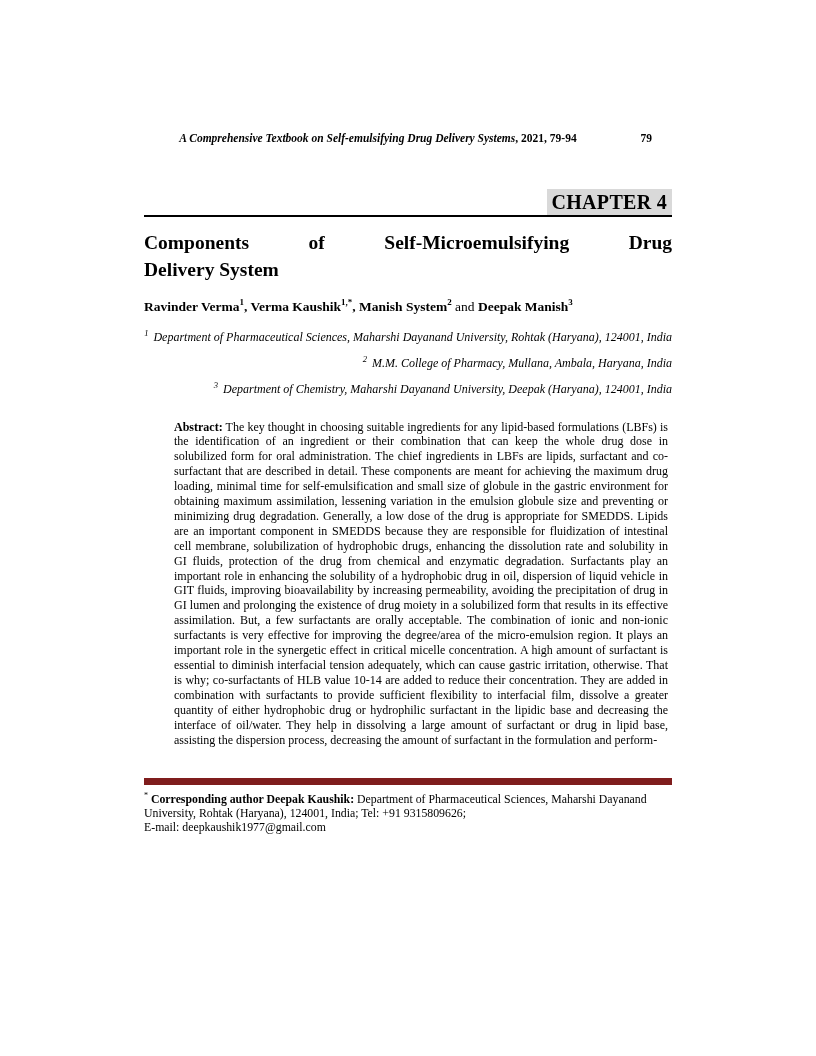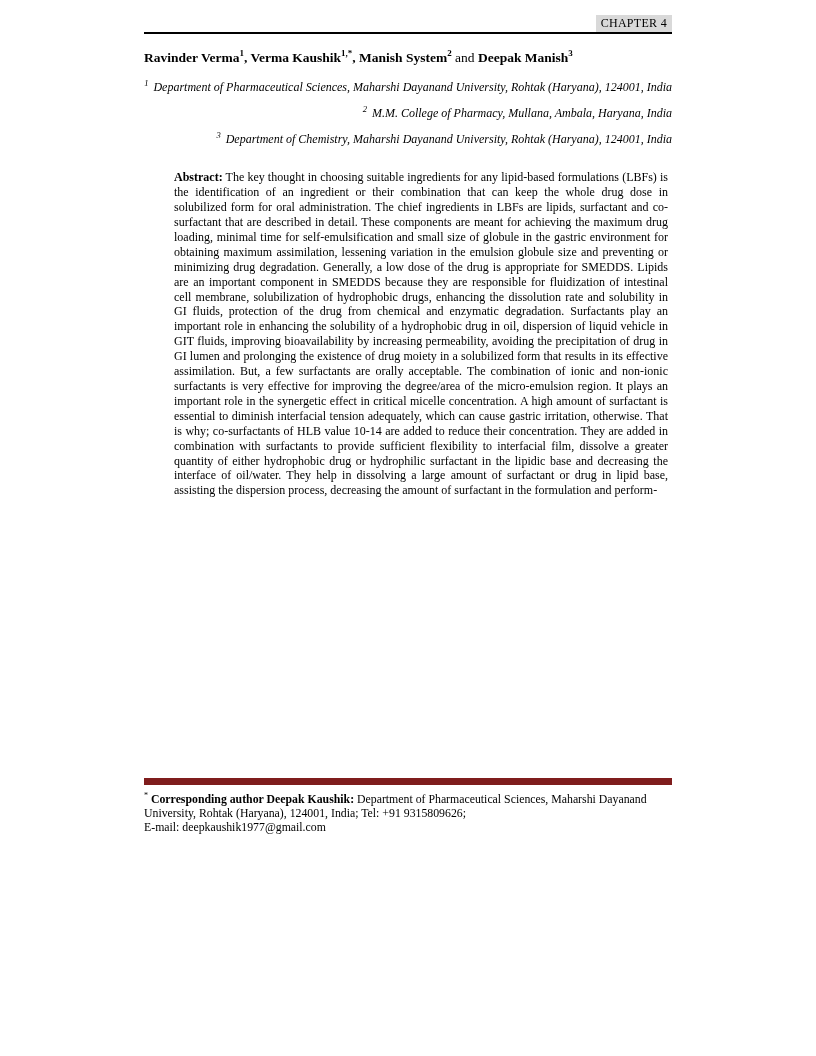--- a/index.html
+++ b/index.html
@@ -30,25 +30,26 @@
   .rh-title { font-style: italic; }
   .rh-page { width: 60px; text-align: right; padding-right: 20px; }
   
   .chapter-row {
     margin-top: 13px;
     border-bottom: 2px solid #000;
     text-align: right;
   }
   .chapter-badge {
     display: inline-block;
-    font-size: 12px;
-    font-weight: normal;
+    font-size: 20px;
+    font-weight: bold;
     line-height: 1.15;
     padding: 2px 5px 1px 5px;
     letter-spacing: 0.3px;
+    margin-top: 32px;
   }
   
   .article-title {
     margin-top: 13px;
     font-size: 19.5px;
     font-weight: bold;
     line-height: 26.5px;
   }
   .title-line1 { text-align: justify; text-align-last: justify; }
   
@@ -95,32 +96,40 @@
     font-weight: bold;
     font-size: 11.5px;
     line-height: 13.5px;
   }
 </style>
 </head>
 <body>
 
 <div class="content">
 
+  <div class="running-head">
+    <span class="rh-text"><span class="rh-title">A Comprehensive Textbook on Self-emulsifying Drug Delivery Systems</span><span>, 2021, 79-94</span></span>
+    <span class="rh-page">79</span>
+  </div>
 
   <div class="chapter-row">
     <span class="chapter-badge" id="chapter-badge" style="background: rgb(217, 217, 217);">CHAPTER 4</span>
   </div>
 
+  <h1 class="article-title">
+    <div class="title-line1">Components of Self-Microemulsifying Drug</div>
+    <div class="title-line2">Delivery System</div>
+  </h1>
 
   <div class="authors"><span>Ravinder Verma</span><sup>1</sup><span>, </span><span>Verma Kaushik</span><sup>1,*</sup><span>, </span><span>Manish System</span><sup>2</sup><span class="sep-and"> and </span><span>Deepak Manish</span><sup>3</sup></div>
 
   <div class="affiliations">
     <div class="affiliation"><sup>1</sup> <span>Department of Pharmaceutical Sciences, Maharshi Dayanand University, Rohtak (Haryana), 124001, India</span></div>
     <div class="affiliation"><sup>2</sup> <span>M.M. College of Pharmacy, Mullana, Ambala, Haryana, India</span></div>
-    <div class="affiliation"><sup>3</sup> <span>Department of Chemistry, Maharshi Dayanand University, Rohtak (Haryana), 124001, India</span></div>
+    <div class="affiliation"><sup>3</sup> <span>Department of Chemistry, Maharshi Dayanand University, Deepak (Haryana), 124001, India</span></div>
   </div>
 
   <p class="abstract"><span class="abstract-label">Abstract:</span> <span>The key thought in choosing suitable ingredients for any lipid-based formulations (LBFs) is the identification of an ingredient or their combination that can keep the whole drug dose in solubilized form for oral administration. The chief ingredients in LBFs are lipids, surfactant and co-surfactant that are described in detail. These components are meant for achieving the maximum drug loading, minimal time for self-emulsification and small size of globule in the gastric environment for obtaining maximum assimilation, lessening variation in the emulsion globule size and preventing or minimizing drug degradation. Generally, a low dose of the drug is appropriate for SMEDDS. Lipids are an important component in SMEDDS because they are responsible for fluidization of intestinal cell membrane, solubilization of hydrophobic drugs, enhancing the dissolution rate and solubility in GI fluids, protection of the drug from chemical and enzymatic degradation. Surfactants play an important role in enhancing the solubility of a hydrophobic drug in oil, dispersion of liquid vehicle in GIT fluids, improving bioavailability by increasing permeability, avoiding the precipitation of drug in GI lumen and prolonging the existence of drug moiety in a solubilized form that results in its effective assimilation. But, a few surfactants are orally acceptable. The combination of ionic and non-ionic surfactants is very effective for improving the degree/area of the micro-emulsion region. It plays an important role in the synergetic effect in critical micelle concentration. A high amount of surfactant is essential to diminish interfacial tension adequately, which can cause gastric irritation, otherwise. That is why; co-surfactants of HLB value 10-14 are added to reduce their concentration. They are added in combination with surfactants to provide sufficient flexibility to interfacial film, dissolve a greater quantity of either hydrophobic drug or hydrophilic surfactant in the lipidic base and decreasing the interface of oil/water. They help in dissolving a large amount of surfactant or drug in lipid base, assisting the dispersion process, decreasing the amount of surfactant in the formulation and perform-</span></p>
 
 </div>
 
 <div class="footer">
   <div class="footnote"><sup>*</sup> <span class="fn-label">Corresponding author Deepak Kaushik:</span> <span>Department of Pharmaceutical Sciences, Maharshi Dayanand University, Rohtak (Haryana), 124001, India; Tel: +91 9315809626;</span></div>
   <div class="footnote-email">E-mail: deepkaushik1977@gmail.com</div>
 </div>

